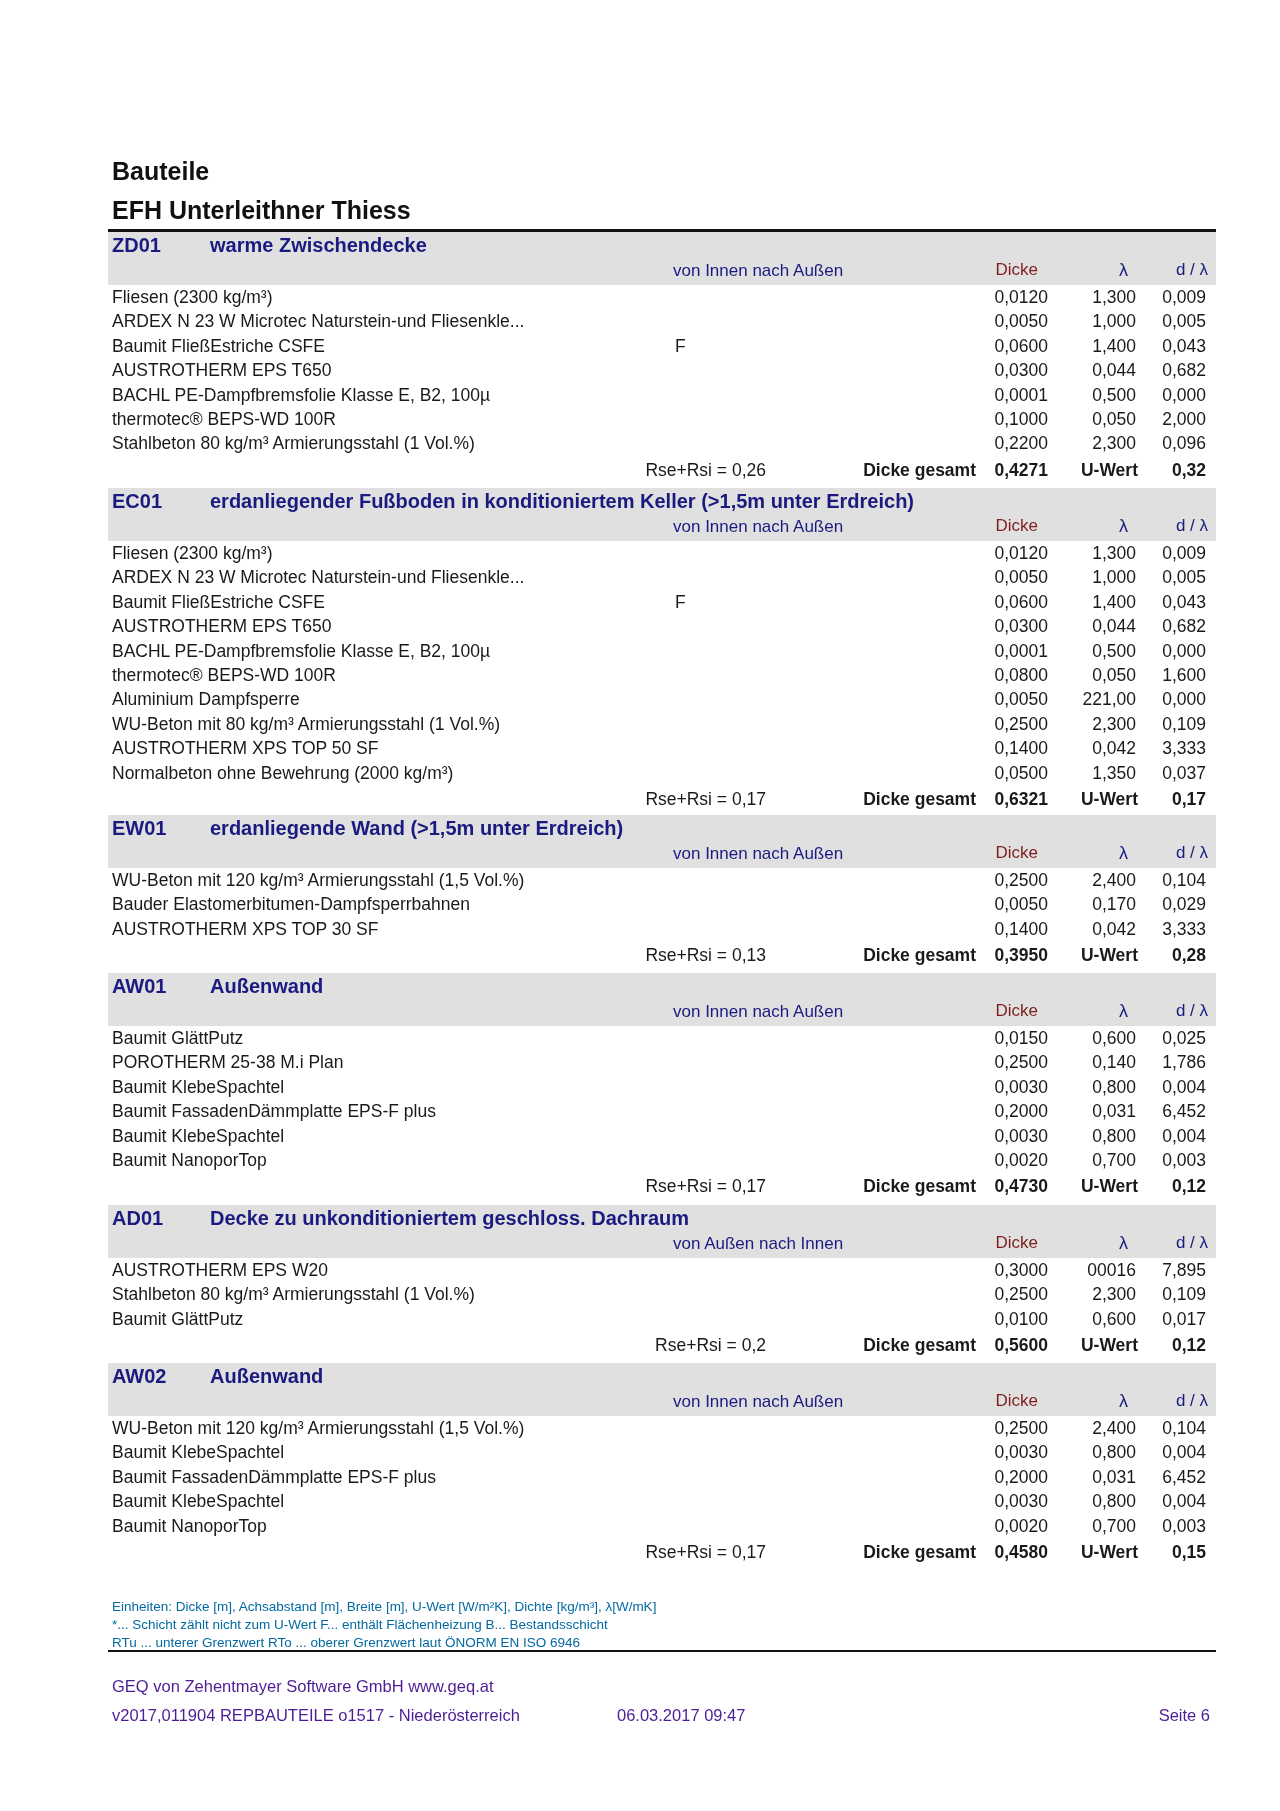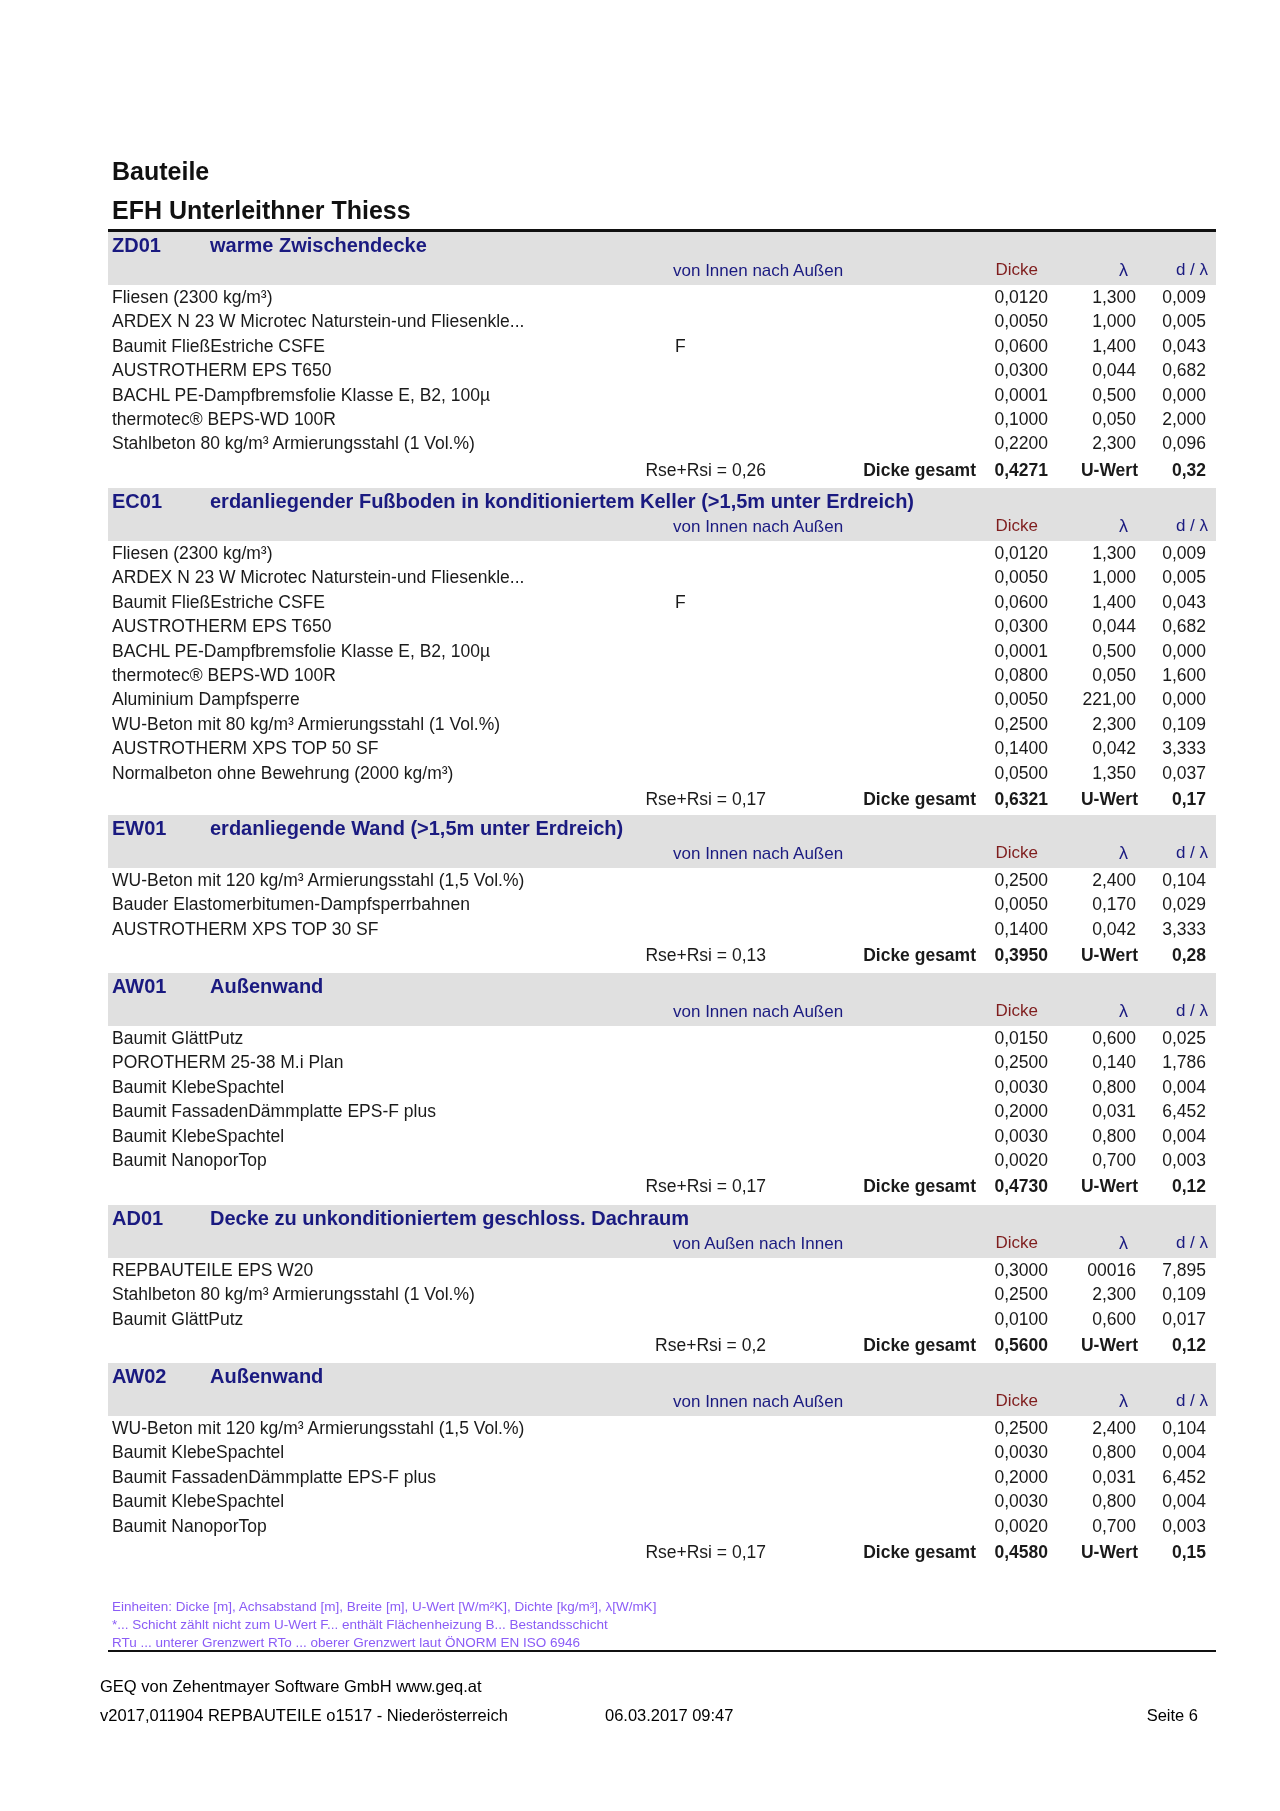--- a/index.html
+++ b/index.html
@@ -21,23 +21,23 @@
   .row .flag { position:absolute; left:567px; }
   .row .d { position:absolute; right:168px; }
   .row .l { position:absolute; right:80px; }
   .row .dl { position:absolute; right:10px; }
   .sum { position:relative; height:28px; font-size:17.5px; line-height:28px; white-space:nowrap; }
   .sum .rs { position:absolute; right:450px; }
   .sum .dg-label { position:absolute; right:240px; font-weight:bold; }
   .sum .dg-val { position:absolute; right:168px; font-weight:bold; }
   .sum .uw-label { position:absolute; right:78px; font-weight:bold; }
   .sum .uw-val { position:absolute; right:10px; font-weight:bold; }
-  .notes { position:absolute; left:112px; top:1598px; font-size:13.5px; color:#8b5cf6; line-height:18px; }
+  .notes { position:absolute; left:112px; top:1598px; font-size:13.5px; color:#0369a1; line-height:18px; }
   .notes div { white-space:nowrap; }
-  .footer { position:absolute; left:100px; width:1098px; font-size:16.5px; color:#000000; }
+  .footer { position:absolute; left:112px; width:1098px; font-size:16.5px; color:#4c1d95; }
   .footer .right { position:absolute; right:0; }
   .footer .mid { position:absolute; left:505px; }
 </style>
 </head>
 <body>
 
 <div class="page">
   <div class="h1" style="top:157px;">Bauteile</div>
   <div class="h1" style="top:196px;">EFH Unterleithner Thiess</div>
   <div class="rule" style="top:229px;"></div>
@@ -296,21 +296,21 @@
       <div class="section" style="top: 1205px;">
         <div class="sec-head">
           <span class="sec-code">AD01</span>
           <span class="sec-title">Decke zu unkonditioniertem geschloss. Dachraum</span>
           <span class="sec-dir">von Außen nach Innen</span>
           <span class="col-dicke-h">Dicke</span>
           <span class="col-lam-h">λ</span>
           <span class="col-dl-h">d / λ</span>
         </div>
         <div class="row">
-          <span class="name">REPBAUTEILE EPS W20</span>
+          <span class="name">AUSTROTHERM EPS W20</span>
           <span class="flag"></span>
           <span class="d">0,3000</span>
           <span class="l">00016</span>
           <span class="dl">7,895</span>
         </div>
         <div class="row">
           <span class="name">Stahlbeton 80 kg/m³ Armierungsstahl (1 Vol.%)</span>
           <span class="flag"></span>
           <span class="d">0,2500</span>
           <span class="l">2,300</span>

